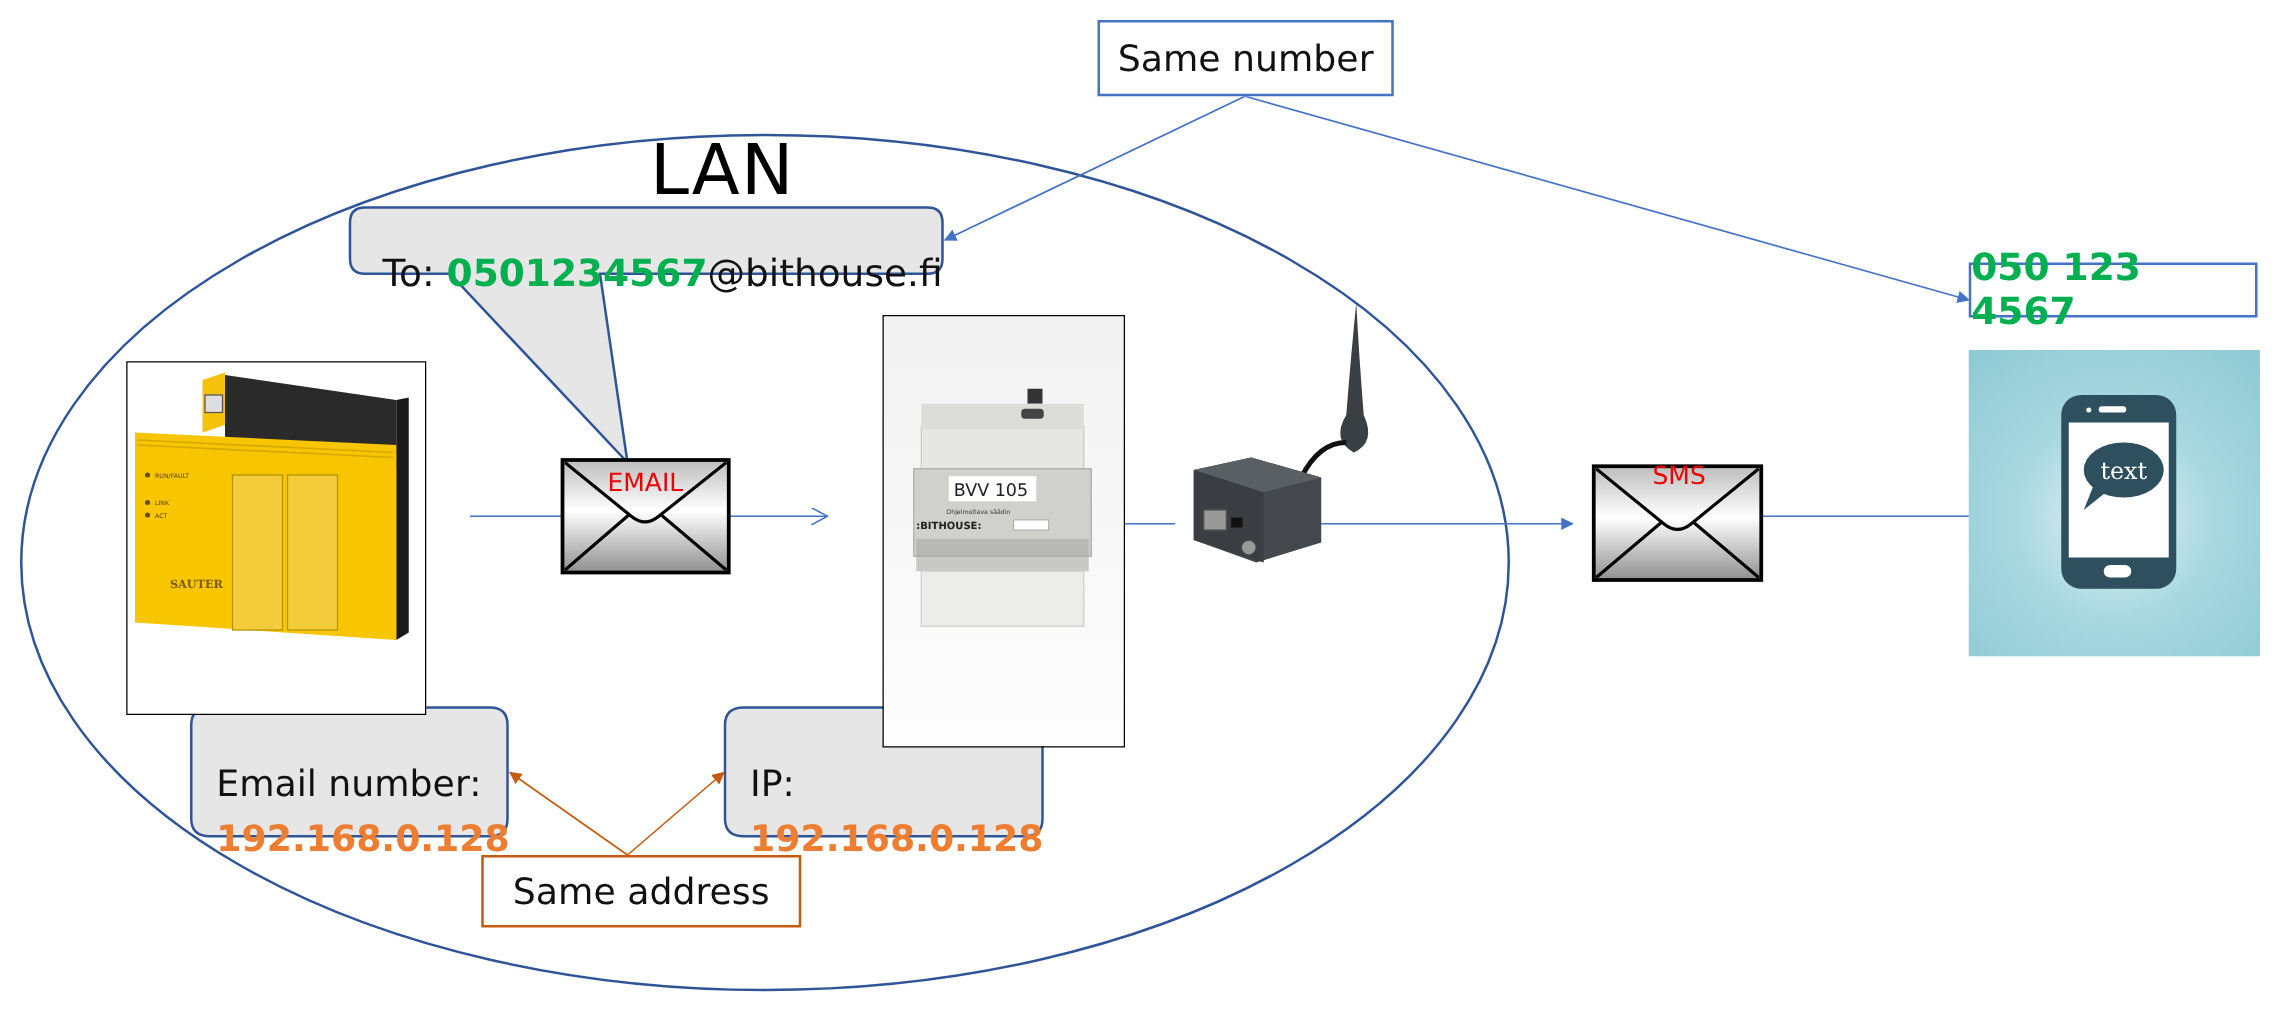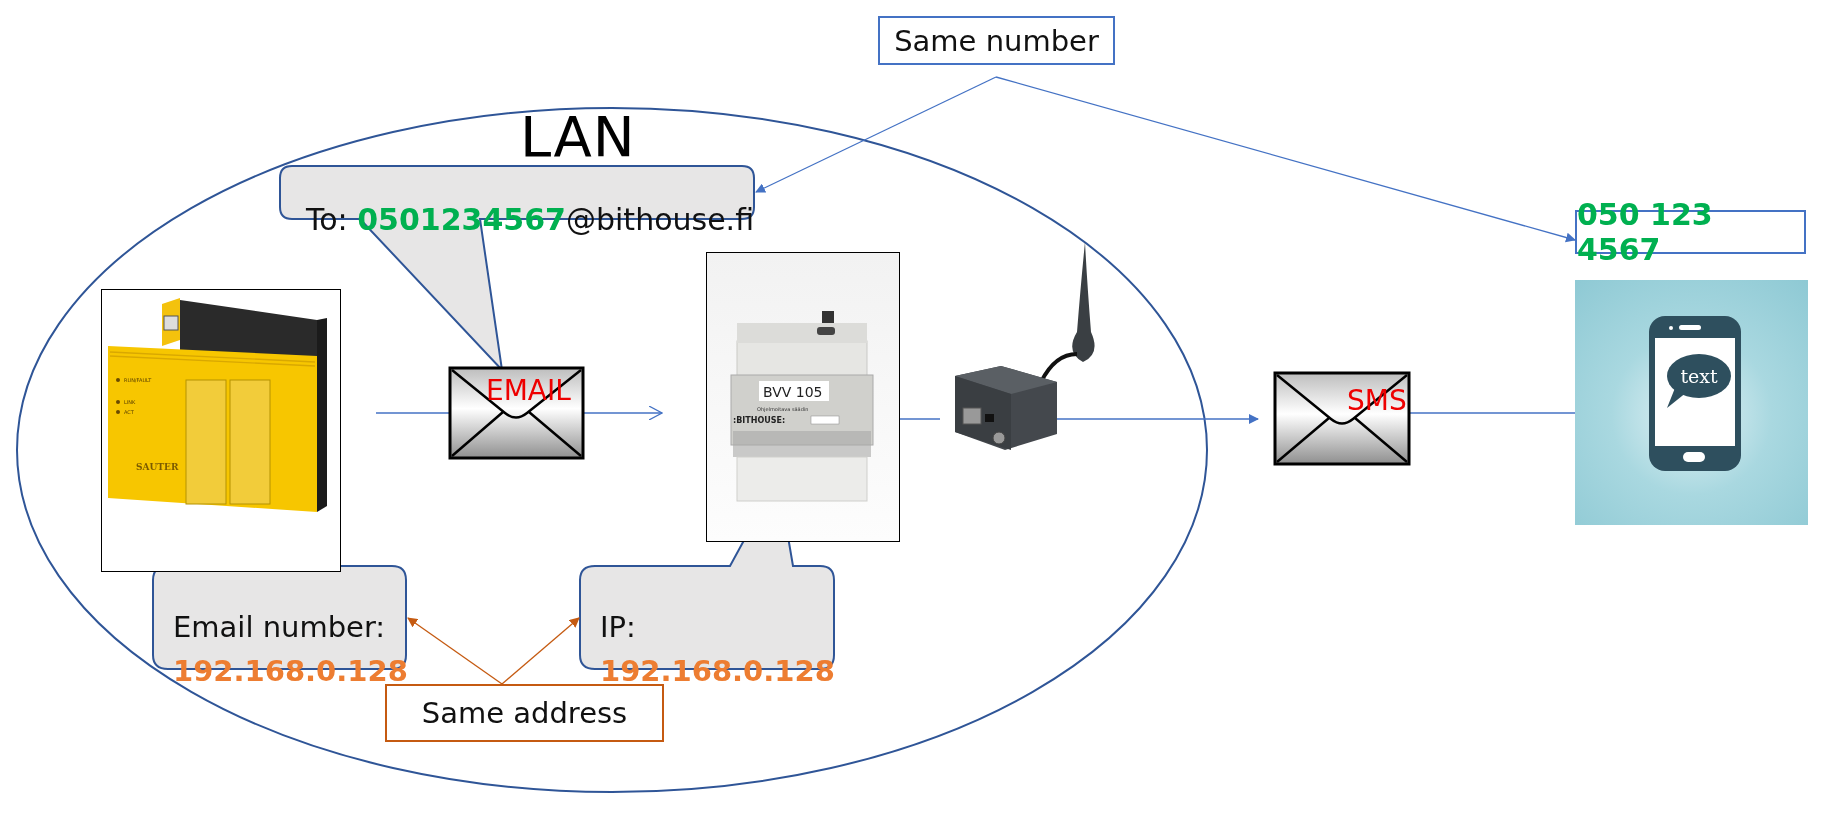--- a/index.html
+++ b/index.html
@@ -2,31 +2,31 @@
 <html><head>
 <meta charset="utf-8">
 <style>
   html,body{margin:0;padding:0;background:#fff;}
   body{width:1821px;height:821px;position:relative;overflow:hidden;font-family:"Liberation Sans","DejaVu Sans",sans-serif;}
   .abs{position:absolute;}
   svg.layer{position:absolute;left:0;top:0;}
   .txt{font-family:"DejaVu Sans","Liberation Sans",sans-serif;}
   .lan-title{left:520px;top:104px;font-size:56px;color:#000;letter-spacing:1px;text-align:center;}
   .box{background:#fff;display:flex;align-items:center;justify-content:center;box-sizing:border-box;}
-  .same-number{left:878px;top:16px;width:237px;height:49px;border:2px solid #4472c4;font-size:29px;color:#111;}
+  .same-number{left:878px;top:16px;width:237px;height:61px;border:2px solid #4472c4;font-size:29px;color:#111;}
   .phone-number{left:1575px;top:210px;width:231px;height:44px;border:2px solid #4472c4;font-size:30px;font-weight:bold;color:#00b050;}
-  .same-address{left:385px;top:684px;width:279px;height:58px;border:2px solid #c55a11;font-size:29px;color:#111;}
+  .same-address{left:385px;top:684px;width:256px;height:58px;border:2px solid #c55a11;font-size:29px;color:#111;}
   .bubble-text{font-size:30px;color:#111;white-space:nowrap;margin-top:32px;}
   .email-to{left:306px;top:170px;}
   .email-to .green{color:#00b050;font-weight:bold;}
   .srv1{left:173px;top:578px;font-size:29px;}
   .srv2{left:173px;top:622px;font-size:29px;font-weight:bold;color:#ed7d31;}
   .ip1{left:600px;top:578px;font-size:29px;}
   .ip2{left:600px;top:622px;font-size:29px;font-weight:bold;color:#ed7d31;}
-  .env-label{font-size:28px;color:#e00;}
+  .env-label{font-size:20px;color:#e00;}
   .photo{border:1.5px solid #000;box-sizing:border-box;overflow:hidden;background:#fff;}
   .phone-tile{left:1575px;top:280px;width:233px;height:245px;background:radial-gradient(circle at 50% 55%, #e3f2f5 0%, #a9d8e0 45%, #8ec9d4 100%);}
 </style>
 </head>
 <body>
 
 <svg class="layer" width="1821" height="821" viewBox="0 0 1821 821">
   <defs>
     <marker id="arrBlueFill" markerWidth="10" markerHeight="10" refX="9" refY="5" orient="auto" markerUnits="userSpaceOnUse">
       <path d="M0,0 L10,5 L0,10 z" fill="#4472c4"></path>
@@ -93,21 +93,21 @@
     <circle cx="16" cy="90" r="2" fill="#6a4b00"></circle>
     <circle cx="16" cy="112" r="2" fill="#6a4b00"></circle>
     <circle cx="16" cy="122" r="2" fill="#6a4b00"></circle>
     <text x="22" y="92" font-size="5" fill="#5a4000" font-family="DejaVu Sans, sans-serif">RUN/FAULT</text>
     <text x="22" y="114" font-size="5" fill="#5a4000" font-family="DejaVu Sans, sans-serif">LINK</text>
     <text x="22" y="124" font-size="5" fill="#5a4000" font-family="DejaVu Sans, sans-serif">ACT</text>
     <text x="34" y="180" font-size="9" font-weight="bold" fill="#7a5b00" font-family="DejaVu Serif, serif">SAUTER</text>
   </svg>
 </div>
 
-<div class="abs photo" style="left:706px;top:252px;width:194px;height:290px;background:linear-gradient(#f2f2f2,#fdfdfd);">
+<div class="abs photo" style="left:706px;top:252px;width:194px;height:346px;background:linear-gradient(#f2f2f2,#fdfdfd);">
   <svg width="194" height="290" viewBox="0 0 194 290">
     <rect x="115" y="58" width="12" height="12" fill="#333"></rect>
     <rect x="30" y="88" width="130" height="88" fill="#e6e6e3" stroke="#c9c9c6"></rect>
     <rect x="30" y="70" width="130" height="20" fill="#dcdcd9"></rect>
     <rect x="110" y="74" width="18" height="8" rx="3" fill="#444"></rect>
     <rect x="24" y="122" width="142" height="70" fill="#d0d0cc" stroke="#aaa"></rect>
     <rect x="52" y="128" width="70" height="20" fill="#fff"></rect>
     <text x="56" y="144" font-size="14" fill="#222" font-family="DejaVu Sans, sans-serif">BVV 105</text>
     <text x="50" y="158" font-size="5" fill="#333" font-family="DejaVu Sans, sans-serif">Ohjelmoitava säädin</text>
     <text x="26" y="170" font-size="8" font-weight="bold" fill="#222" font-family="DejaVu Sans, sans-serif">:BITHOUSE:</text>
@@ -159,13 +159,13 @@
 
 <div class="abs txt bubble-text email-to"><span>To: </span><span class="green">0501234567</span><span>@bithouse.fi</span></div>
 
 <div class="abs txt bubble-text srv1">Email number:</div>
 <div class="abs txt bubble-text srv2">192.168.0.128</div>
 
 <div class="abs txt bubble-text ip1">IP:</div>
 <div class="abs txt bubble-text ip2">192.168.0.128</div>
 
 <div class="abs txt env-label" style="left:486px;top:374px;">EMAIL</div>
-<div class="abs txt env-label" style="left:1322px;top:384px;margin-left:25px;">SMS</div>
+<div class="abs txt env-label" style="left:1322px;top:368px;">SMS</div>
 
 </body></html>

